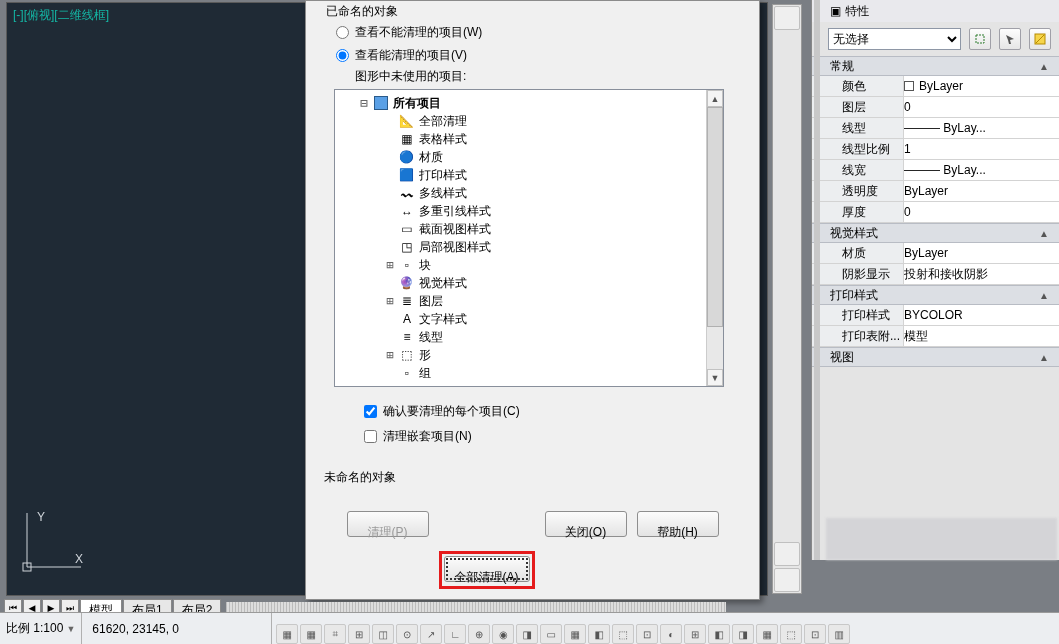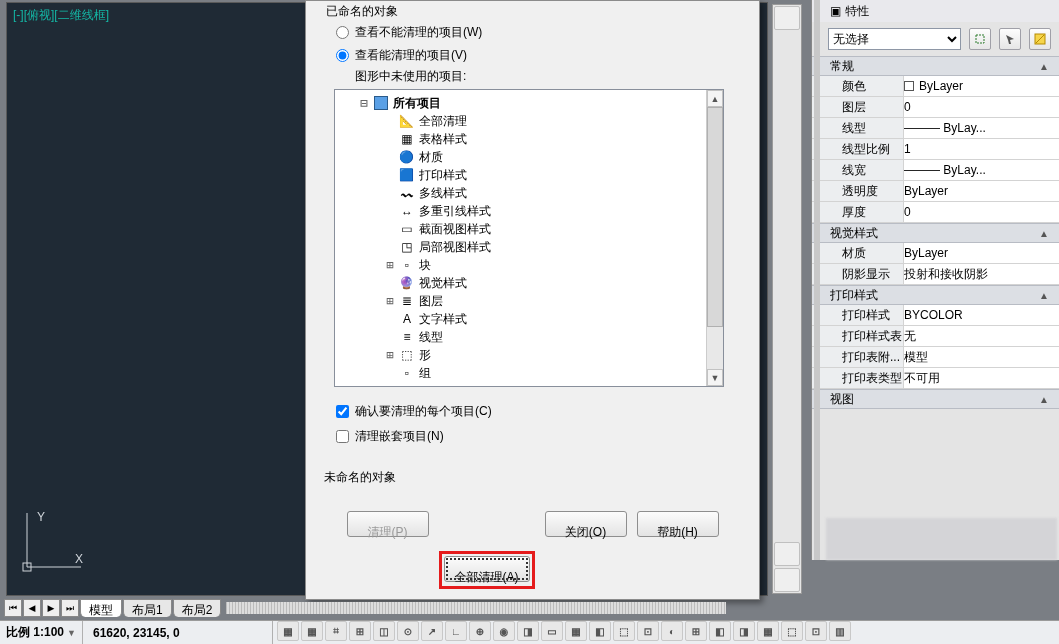--- a/index.html
+++ b/index.html
@@ -22,21 +22,21 @@
 .tree-inner { padding: 4px 2px 4px 22px; }
 .tree-inner .node { display:flex; align-items:center; height:18px; position:relative; }
 .tree-inner .node .twisty { width:14px; text-align:center; color:#666; font-family:monospace; margin-right:2px; cursor:pointer; }
 .tree-inner .node .ticon { width:16px; height:16px; margin-right:4px; display:inline-flex; align-items:center; justify-content:center; }
 .tree-inner .node.lv1 { padding-left: 26px; }
 .tree-inner .allroot { font-weight:bold; }
 .tree .vscroll { position:absolute; top:0; right:0; width:17px; height:100%; background:#e8e8e8; border-left:1px solid #ccc; }
 .tree .vscroll .arr { height:17px; background:#f4f4f4; border:1px solid #c2c2c2; display:flex; align-items:center; justify-content:center; font-size:9px; color:#555; }
 .tree .vscroll .thumb { margin-top:0; height:220px; background:#d8d8d8; border:1px solid #b0b0b0; }
 
-.checks { padding: 8px 14px 2px 30px; }
+.checks { padding: 8px 14px 2px 30px; margin-left: 28px; }
 .chk-row { display:flex; align-items:center; padding:4px 0; font-size:12px; }
 .chk-row input { margin-right:6px; }
 .unnamed-sec { padding: 18px 14px 2px 18px; font-size:12px; }
 .unnamed-sec .chk-row { padding-left: 14px; color:#888; }
 .unnamed-sec .chk-row input { accent-color:#ccc; }
 
 .btn-row { position:absolute; bottom:10px; left:0; right:0; display:flex; justify-content:center; gap:10px; padding: 0 16px; }
 .dlg-btn { min-width:82px; height:24px; background:linear-gradient(#fcfcfc,#e3e3e3); border:1px solid #8e8e8e; border-radius:3px; font-size:12px; cursor:pointer; padding:12px 10px; }
 .dlg-btn:disabled { color:#999; }
 .dlg-btn.focused { outline:2px dotted #333; outline-offset:-4px; }
@@ -59,21 +59,21 @@
 .rpanel .blur-cover { position:absolute; left:14px; right:2px; bottom:0; height:42px; background:rgba(210,210,214,.92); filter:blur(1px); }
 
 
 .tabs { position:absolute; left:4px; top:598px; height:20px; display:flex; align-items:center; font-size:12px; }
 .tabs .navbtn { width:18px; height:18px; background:#efefef; border:1px solid #888; display:flex; align-items:center; justify-content:center; font-size:9px; cursor:pointer; margin-right:1px; }
 .tabs .tab { height:18px; background:#e7e7e7; border:1px solid #888; border-bottom:none; padding:2px 8px 0; margin-right:1px; cursor:pointer; border-radius: 0 0 5px 5px; }
 .tabs .tab.active { background:#fff; font-weight:normal; }
 .tabs .bar { flex:1; height:12px; background:repeating-linear-gradient(90deg,#bbb 0 1px,#ddd 1px 3px); margin-left:4px; width:500px; }
 
 
-.status { position:absolute; left:0; bottom:0; width:100%; height:24px; background:#eceef1; border-top:1px solid #9a9a9a; display:flex; align-items:flex-start; font-size:12px;font-weight:bold; }
+.status { position:absolute; left:0; bottom:0; width:100%; height:32px; background:#eceef1; border-top:1px solid #9a9a9a; display:flex; align-items:flex-end; font-size:12px; }
 .status .scale { padding:0 6px; border-right:1px solid #b0b0b0; height:100%; display:flex; align-items:center; gap:3px; }
 .status .coords { padding:0 10px; border-right:1px solid #b0b0b0; height:100%; display:flex; align-items:center; min-width:190px; }
 .status .tools { display:flex; align-items:center; padding-left:4px; gap:2px; }
 .status .tbtn { width:22px; height:20px; background:#e8e8e8; border:1px solid #c8c8c8; border-radius:2px; display:flex; align-items:center; justify-content:center; font-size:10px; cursor:pointer; color:#555; }
 
 
 .sidebelt { position:absolute; left:772px; top:4px; width:30px; height:590px; background:#e6e6e6; border:1px solid #9a9a9a; display:flex; flex-direction:column; }
 .sidebelt .sp { flex:1; }
 .sidebelt .tbtn { width:26px; height:24px; margin:1px auto; background:#efefef; border:1px solid #c0c0c0; border-radius:2px; }
 
@@ -312,30 +312,22 @@
 
   <div class="group-hdr">
       <span>打印样式</span>
       <span class="caret">▲</span>
     </div>
   <div class="proprow">
       <div class="pname">打印样式</div>
       <div class="pval">BYCOLOR</div>
     </div>
   <div class="proprow">
-      <div class="pname">打印样式表</div>
-      <div class="pval">无</div>
-    </div>
-  <div class="proprow">
       <div class="pname">打印表附...</div>
       <div class="pval">模型</div>
-    </div>
-  <div class="proprow">
-      <div class="pname">打印表类型</div>
-      <div class="pval">不可用</div>
     </div>
 
   <div class="group-hdr">
       <span>视图</span>
       <span class="caret">▲</span>
     </div>
 
   <div class="blur-cover"></div>
 </div>
 

